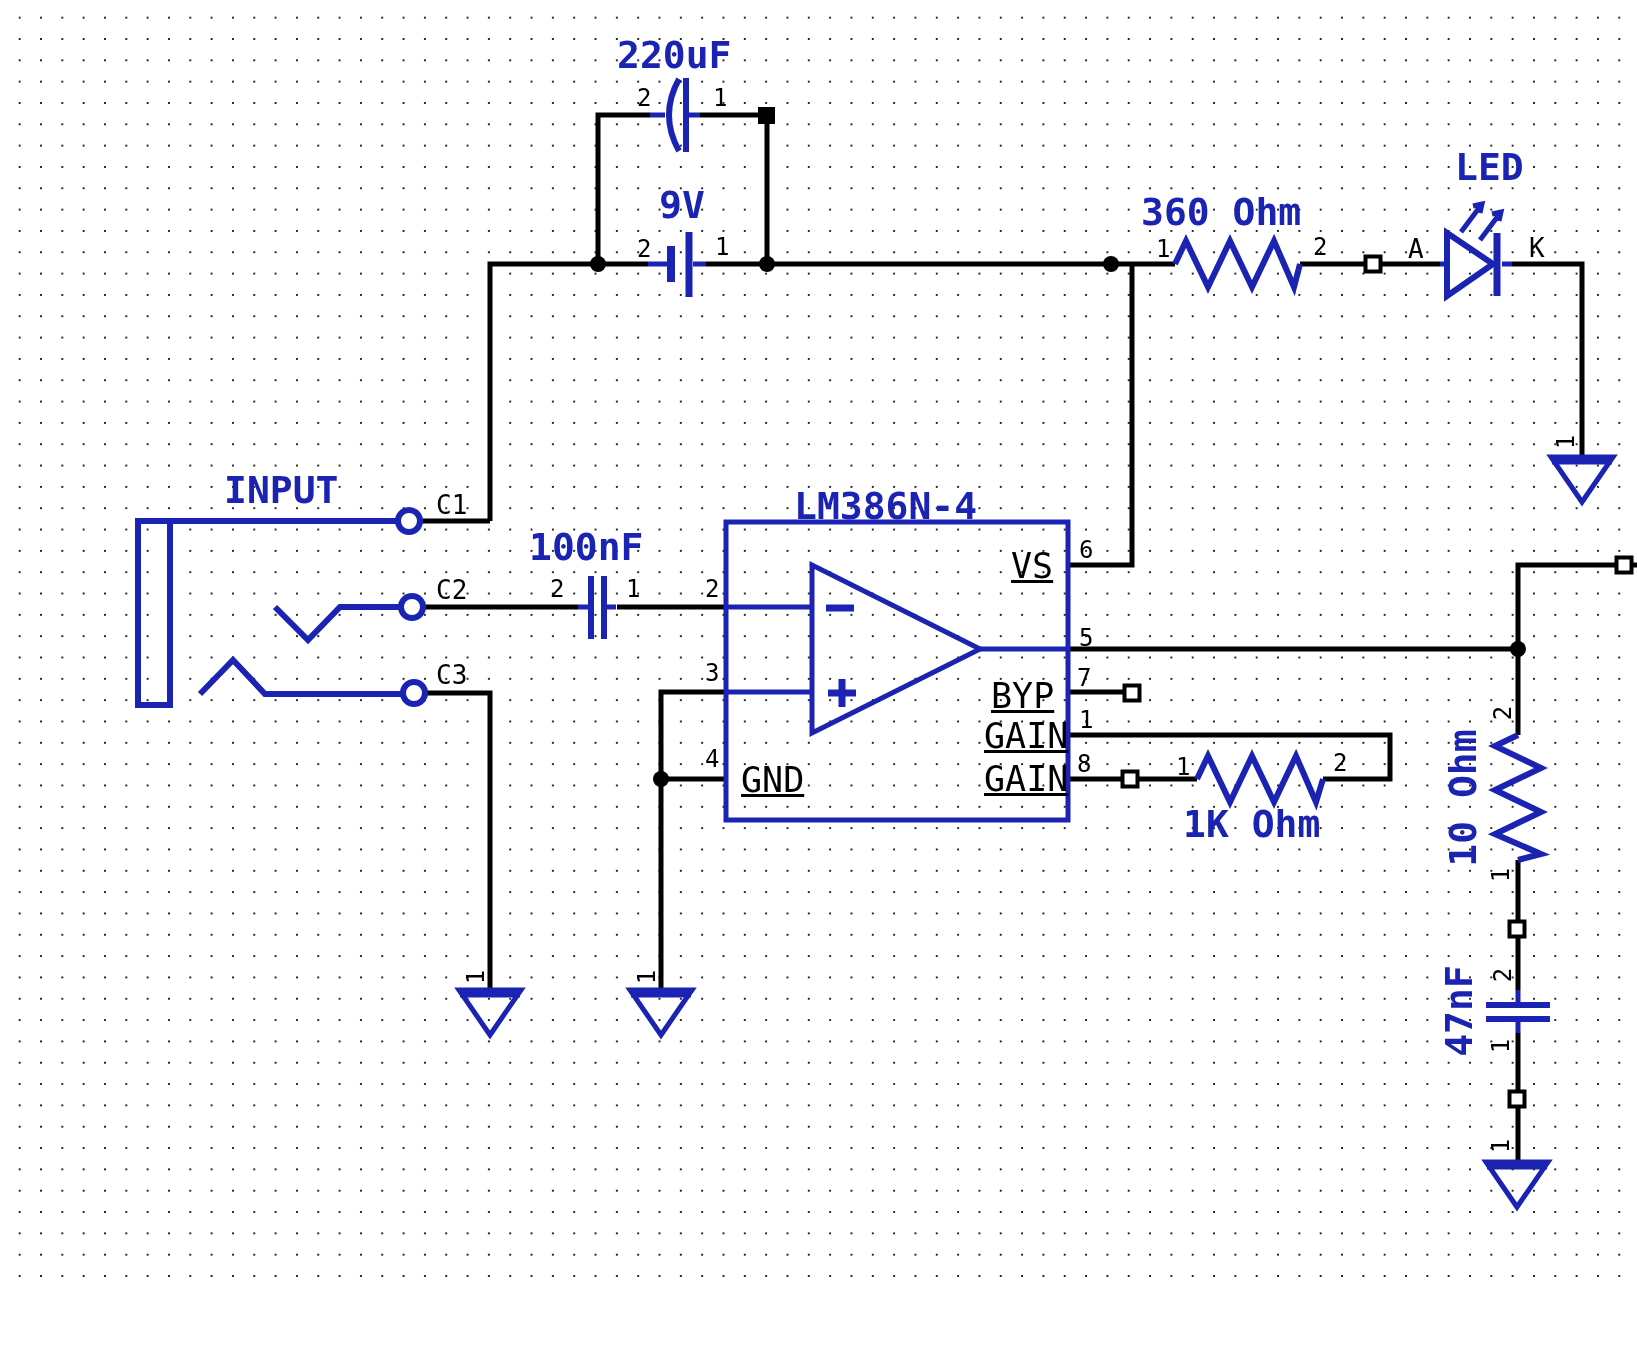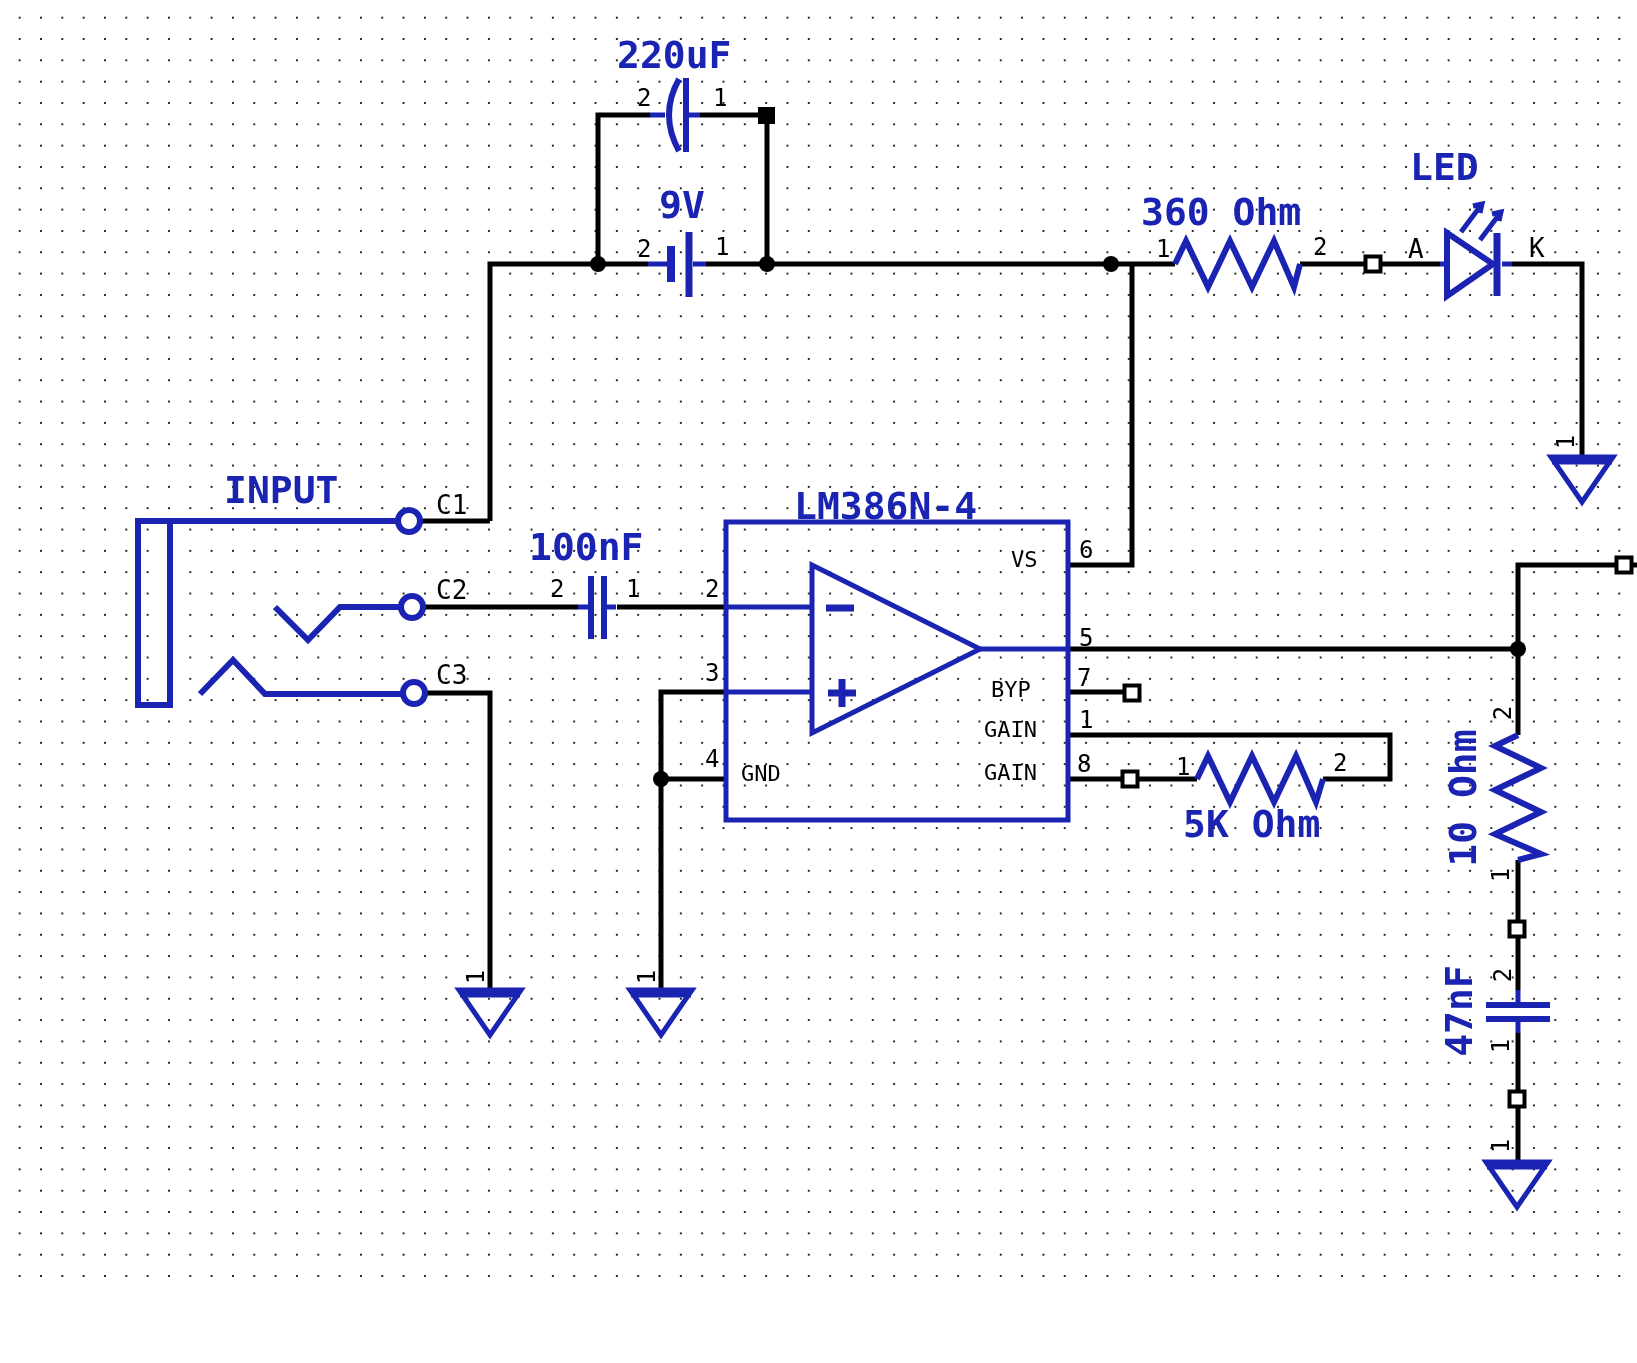--- a/index.html
+++ b/index.html
@@ -9,21 +9,21 @@
     background-color:#ffffff;
     background-image:radial-gradient(circle, rgba(10,10,10,0.9) 1.2px, transparent 1.5px);
     background-size:21.33px 21.33px;
     background-position:9px 7px;
     overflow:hidden;
     font-family:"DejaVu Sans Mono", monospace;
   }
   #wires{position:absolute;left:0;top:0;}
   .lbl{position:absolute;line-height:1;white-space:nowrap;user-select:none;}
   .blue{color:#1a23b2;font-weight:bold;font-size:38px;}
-  .name{color:#000;font-size:22px;font-weight:500;}
+  .name{color:#000;font-size:35px;font-weight:500;text-decoration:underline;}
   .pin{color:#000;font-size:24px;}
   .net{color:#000;font-size:26px;}
   .rot{transform:translate(-50%,-50%) rotate(-90deg);transform-origin:center center;}
 </style>
 </head>
 <body>
 
 <div id="canvas">
 
   <svg id="wires" width="1637" height="1363" viewBox="0 0 1637 1363">
@@ -140,25 +140,25 @@
     <g fill="#ffffff" stroke="#1a23b2" stroke-width="6">
       <circle cx="409" cy="521" r="11"></circle>
       <circle cx="412" cy="607" r="11"></circle>
       <circle cx="414" cy="693" r="11"></circle>
     </g>
   </svg>
 
   <span class="lbl blue" style="left:617px;top:36px">220uF</span>
   <span class="lbl blue" style="left:659px;top:186px">9V</span>
   <span class="lbl blue" style="left:1141px;top:193px">360 Ohm</span>
-  <span class="lbl blue" style="left:1410px;top:148px">LED</span>
+  <span class="lbl blue" style="left:1455px;top:148px">LED</span>
   <span class="lbl blue" style="left:224px;top:471px">INPUT</span>
   <span class="lbl blue" style="left:529px;top:528px">100nF</span>
   <span class="lbl blue" style="left:794px;top:487px">LM386N-4</span>
-  <span class="lbl blue" style="left:1183px;top:805px">5K Ohm</span>
+  <span class="lbl blue" style="left:1183px;top:805px">1K Ohm</span>
   <span class="lbl blue rot" style="left:1463px;top:798px">10 Ohm</span>
   <span class="lbl blue rot" style="left:1459px;top:1011px">47nF</span>
 
   <span class="lbl name" style="left:1011px;top:549px">VS</span>
   <span class="lbl name" style="left:991px;top:679px">BYP</span>
   <span class="lbl name" style="left:984px;top:719px">GAIN</span>
   <span class="lbl name" style="left:984px;top:762px">GAIN</span>
   <span class="lbl name" style="left:741px;top:763px">GND</span>
 
   <span class="lbl net" style="left:436px;top:492px">C1</span>

